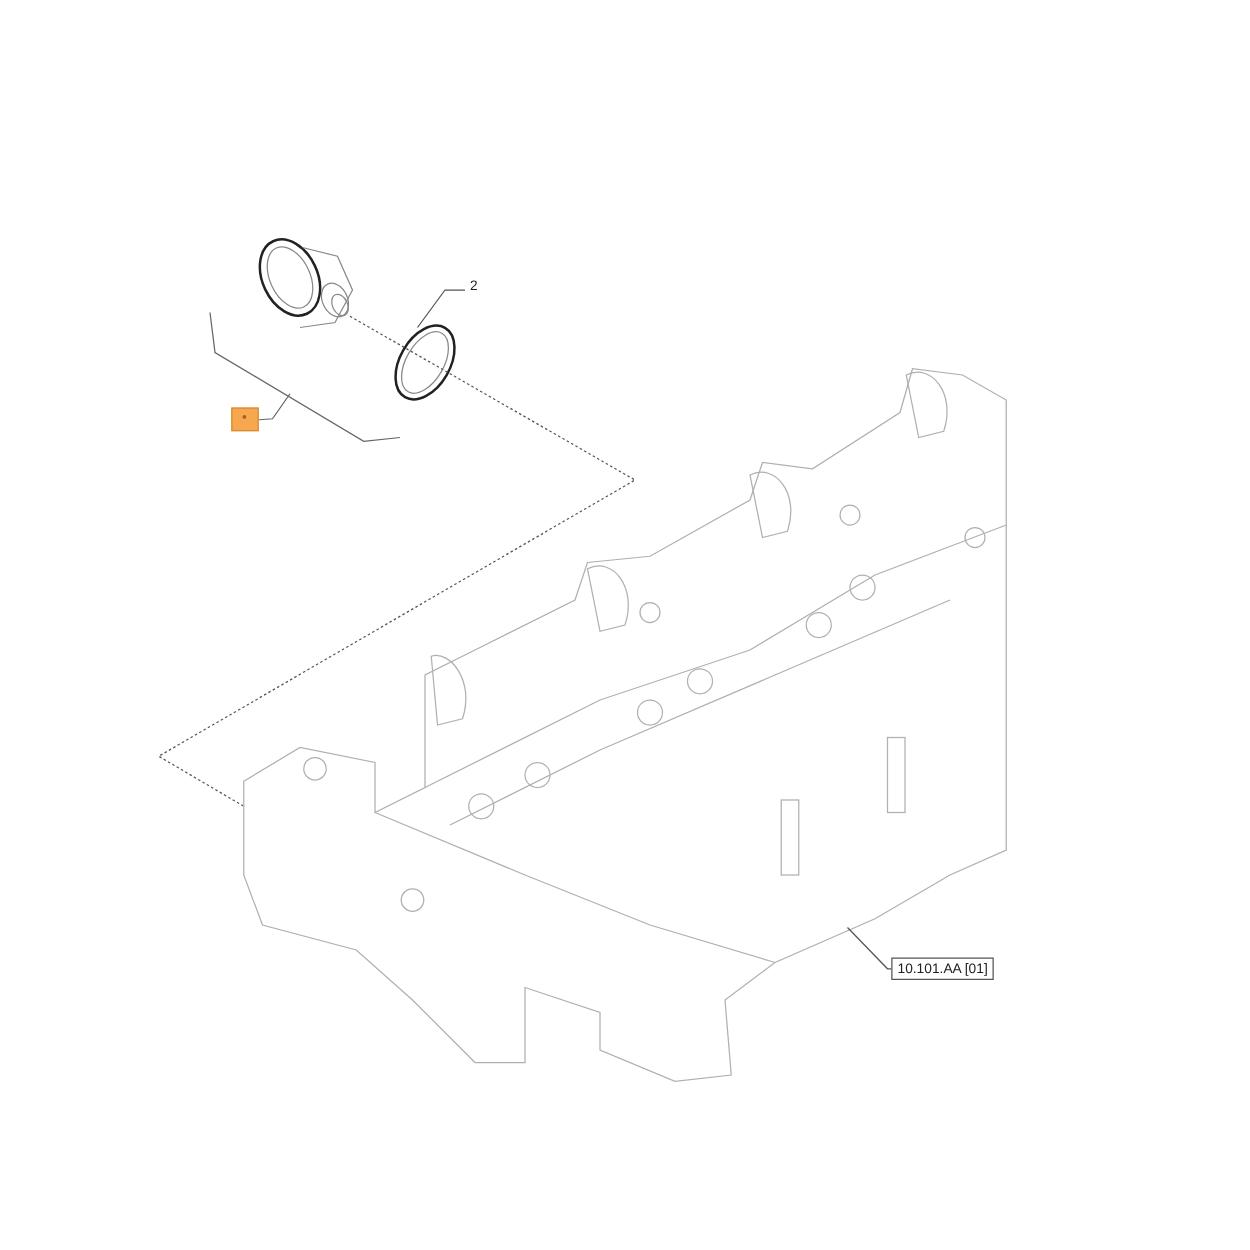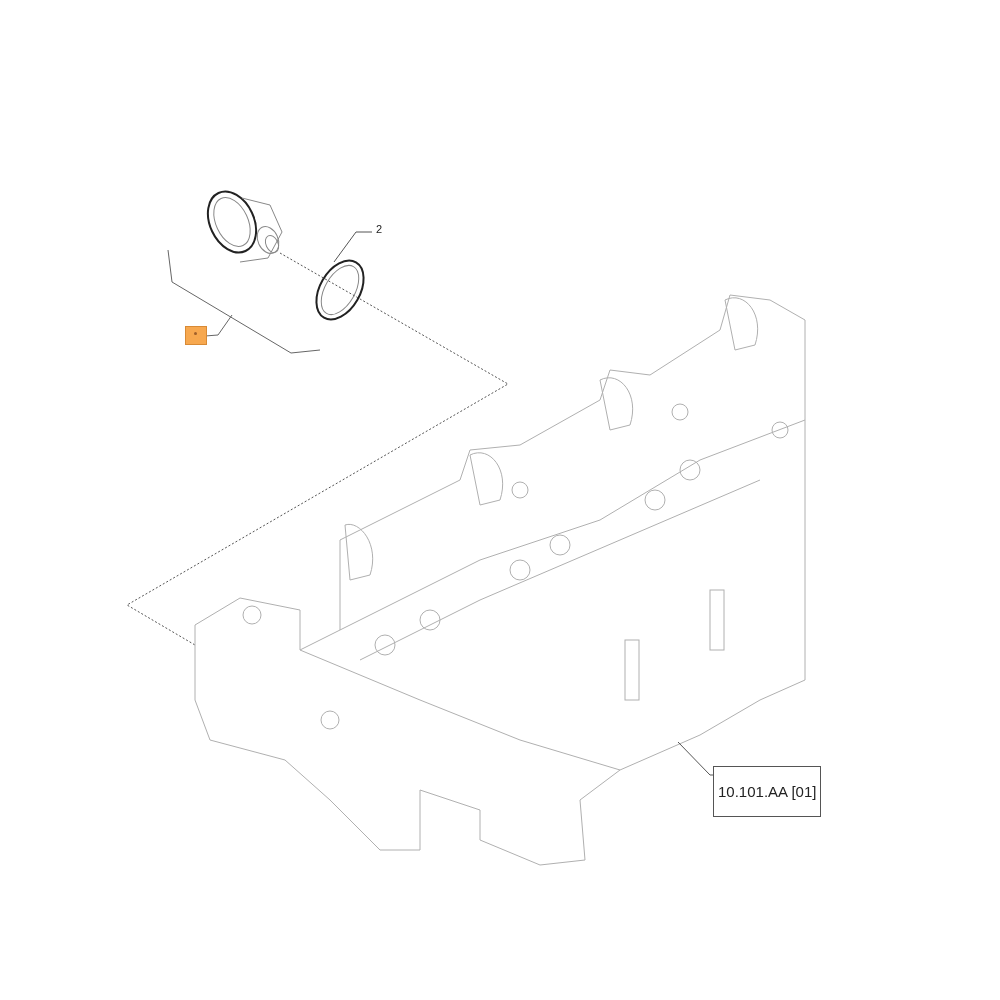--- a/index.html
+++ b/index.html
@@ -1,21 +1,21 @@
 <!DOCTYPE html>
 <html><head>
 <meta charset="utf-8">
 <style>
   html, body { margin:0; padding:0; background:#ffffff; }
   body { width:1000px; height:1000px; position:relative; overflow:hidden;
          font-family:"Liberation Sans", sans-serif; }
   #canvas { position:absolute; left:0; top:0; width:1000px; height:1000px; }
   .lbl { position:absolute; font-size:11px; color:#222; }
   .callout-box { position:absolute; border:1px solid #555; background:#fff;
-                 font-size:15px; padding:16px 4px; color:#222; white-space:nowrap; }
+                 font-size:11px; padding:2px 4px; color:#222; white-space:nowrap; }
   .orange-tag { position:absolute; width:20px; height:17px; background:#f7a84f;
                 border:1px solid #d88a35; }
   .orange-tag .dot { position:absolute; left:8px; top:5px; width:3px; height:3px;
                      background:#a0602a; border-radius:50%; }
 </style>
 </head>
 <body>
 
 <svg id="canvas" viewBox="0 0 1000 1000" xmlns="http://www.w3.org/2000/svg">
   <g fill="none" stroke="#9a9a9a" stroke-width="1">

